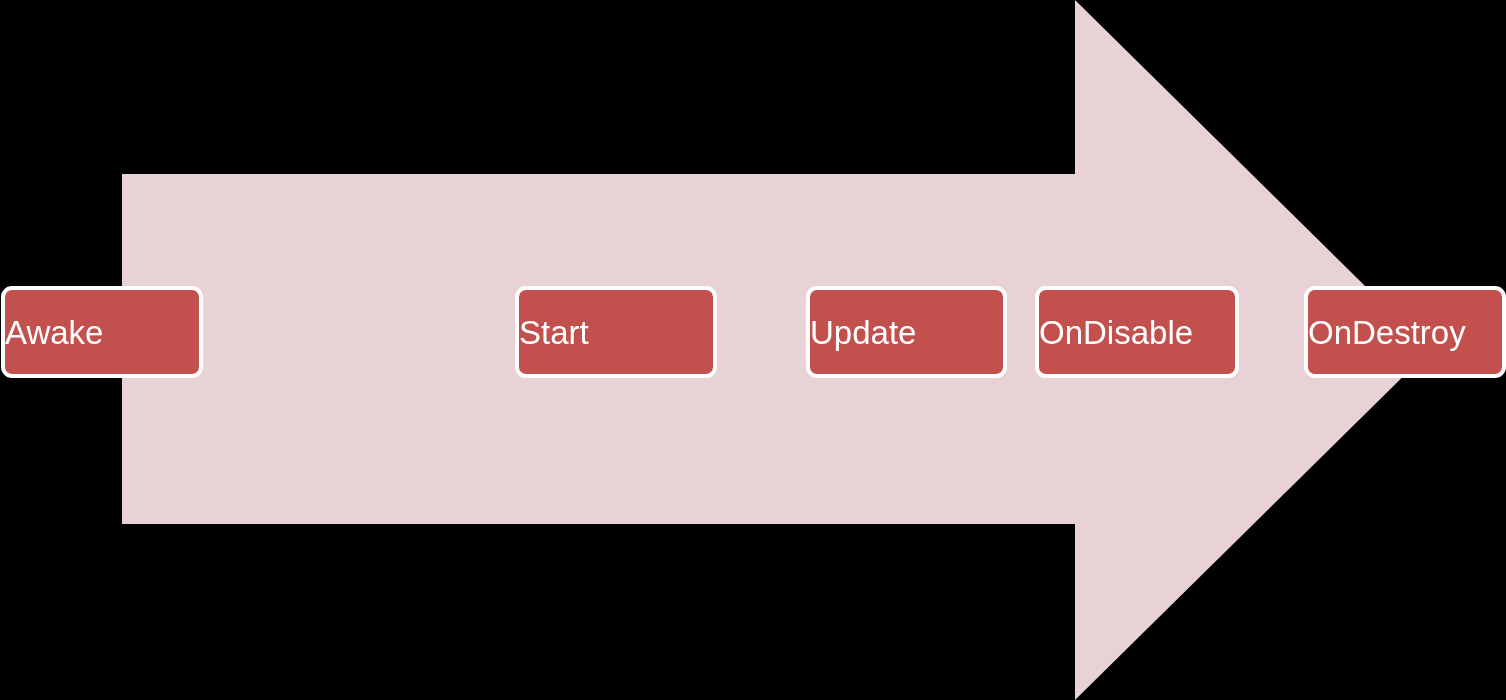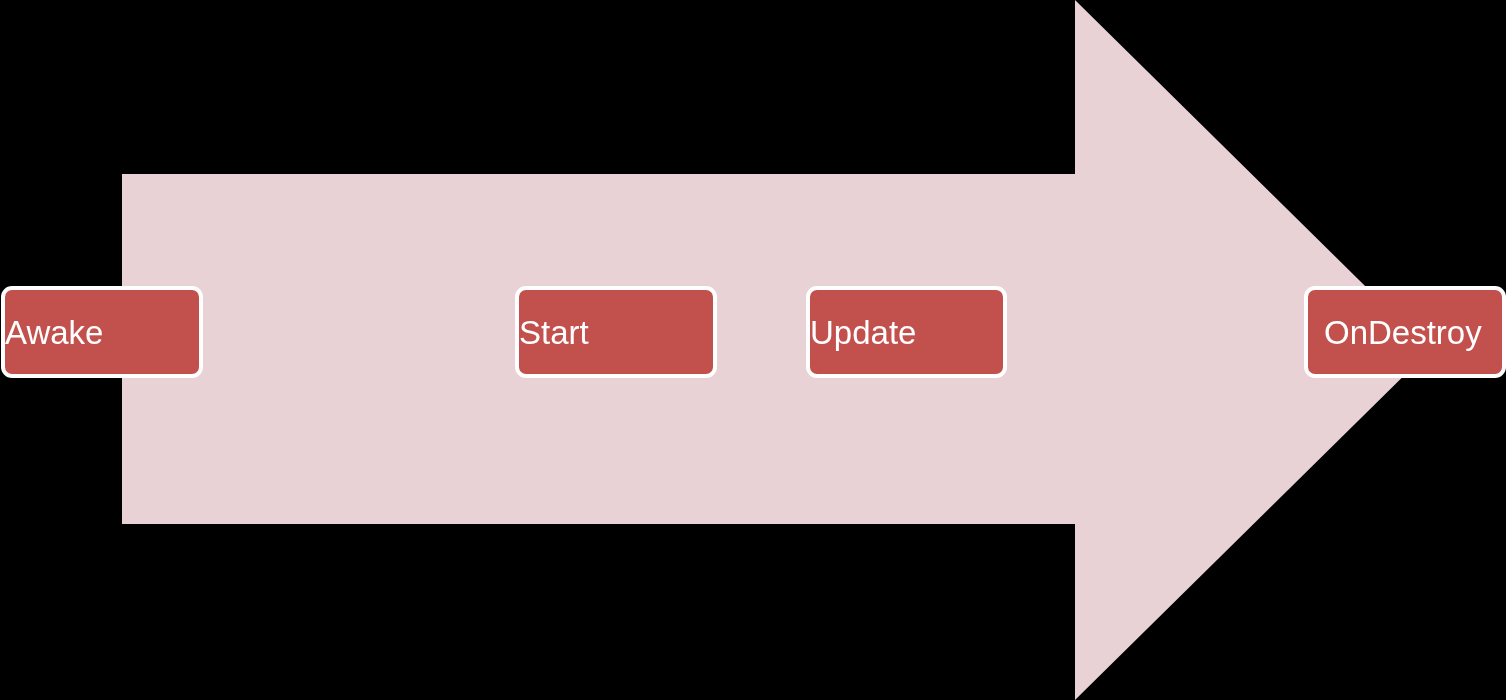--- a/index.html
+++ b/index.html
@@ -42,21 +42,21 @@
     color: var(--box-text, #ffffff);
     font-size: 33px;
     line-height: 1;
     white-space: nowrap;
   }
   .b1 { left: 1px;    width: 202px; }
   .b2 { left: 230px;  width: 200px; }
   .b3 { left: 497px;  width: 202px; margin-left: 18px; }
   .b4 { left: 806px;  width: 201px; }
   .b5 { left: 1035px; width: 204px; }
-  .b6 { left: 1304px; width: 202px; padding-left: 16px; }
+  .b6 { left: 1304px; width: 202px; }
 </style>
 </head>
 <body>
 
 <div class="stage">
 
   <svg class="arrow-svg" viewBox="0 0 1506 700" xmlns="http://www.w3.org/2000/svg" aria-hidden="true">
     <polygon class="arrow-shape" points="122,174 1075,174 1075,0 1430,350 1075,700 1075,524 122,524"></polygon>
   </svg>
 
@@ -66,18 +66,21 @@
 
 
   <div class="step-box b3">
     <span class="step-label">Start</span>
   </div>
 
   <div class="step-box b4">
     <span class="step-label">Update</span>
   </div>
 
+  <div class="step-box b5">
+    <span class="step-label">OnDisable</span>
+  </div>
 
   <div class="step-box b6">
     <span class="step-label">OnDestroy</span>
   </div>
 
 </div>
 
 </body></html>

